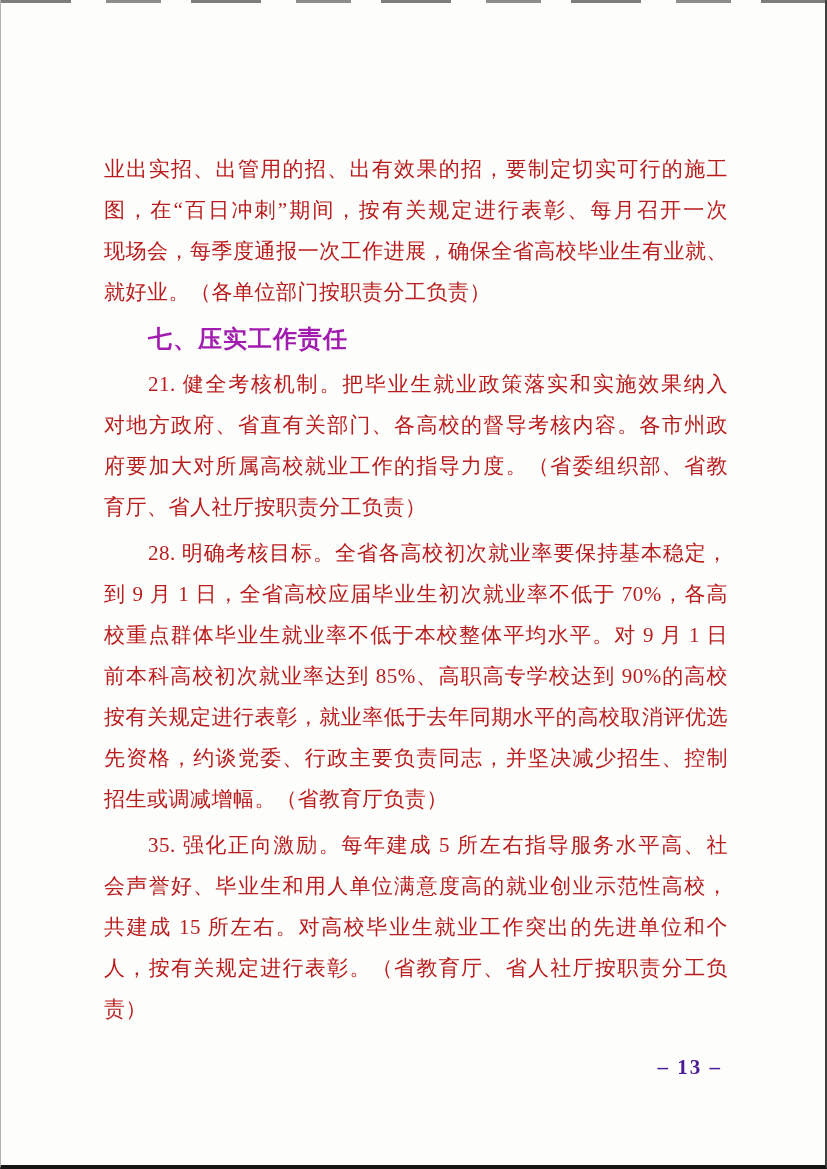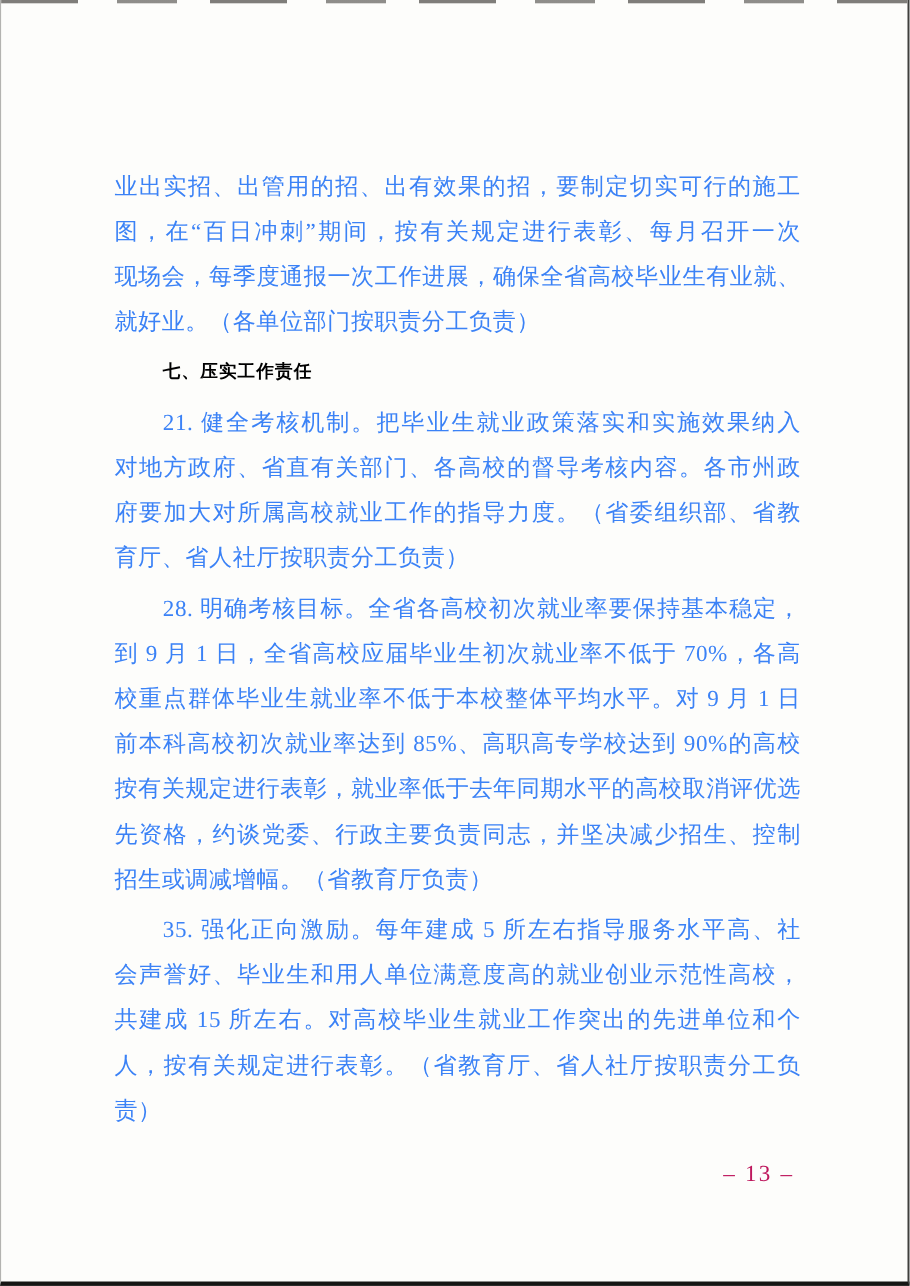--- a/index.html
+++ b/index.html
@@ -37,48 +37,49 @@
     left: 103px;
     top: 149px;
     width: 624px;
   }
   .block { margin: 0; }
   .block + .block { margin-top: 5px; }
   .line {
     font-size: 21px;
     line-height: 41px;
     height: 41px;
-    color: #3b82f6;
+    color: #b91c1c;
     text-align: left;
     letter-spacing: 0.5px;
     overflow: hidden;
   }
   .line.just {
     text-align: justify;
     text-align-last: justify;
   }
   .line.indent {
     padding-left: 44px;
   }
   .block.heading .line {
     font-family: "Liberation Sans", sans-serif;
     font-weight: 700;
-    font-size: 16px;
-    color: #000000;
+    font-size: 24px;
+    color: #a21caf;
     letter-spacing: 1px;
   }
   .page-number {
     position: absolute;
     top: 1052px;
     right: 103px;
     font-size: 21px;
     line-height: 30px;
-    color: #be185d;
+    color: #4c1d95;
     letter-spacing: 2px;
     font-family: "Liberation Serif", serif;
+    font-weight: bold;
   }
 </style>
 </head>
 <body>
 
 <div class="page">
   <div class="content">
       <div class="block paragraph">
         <div class="line just">业出实招、出管用的招、出有效果的招，要制定切实可行的施工</div>
         <div class="line just">图，在“百日冲刺”期间，按有关规定进行表彰、每月召开一次</div>

